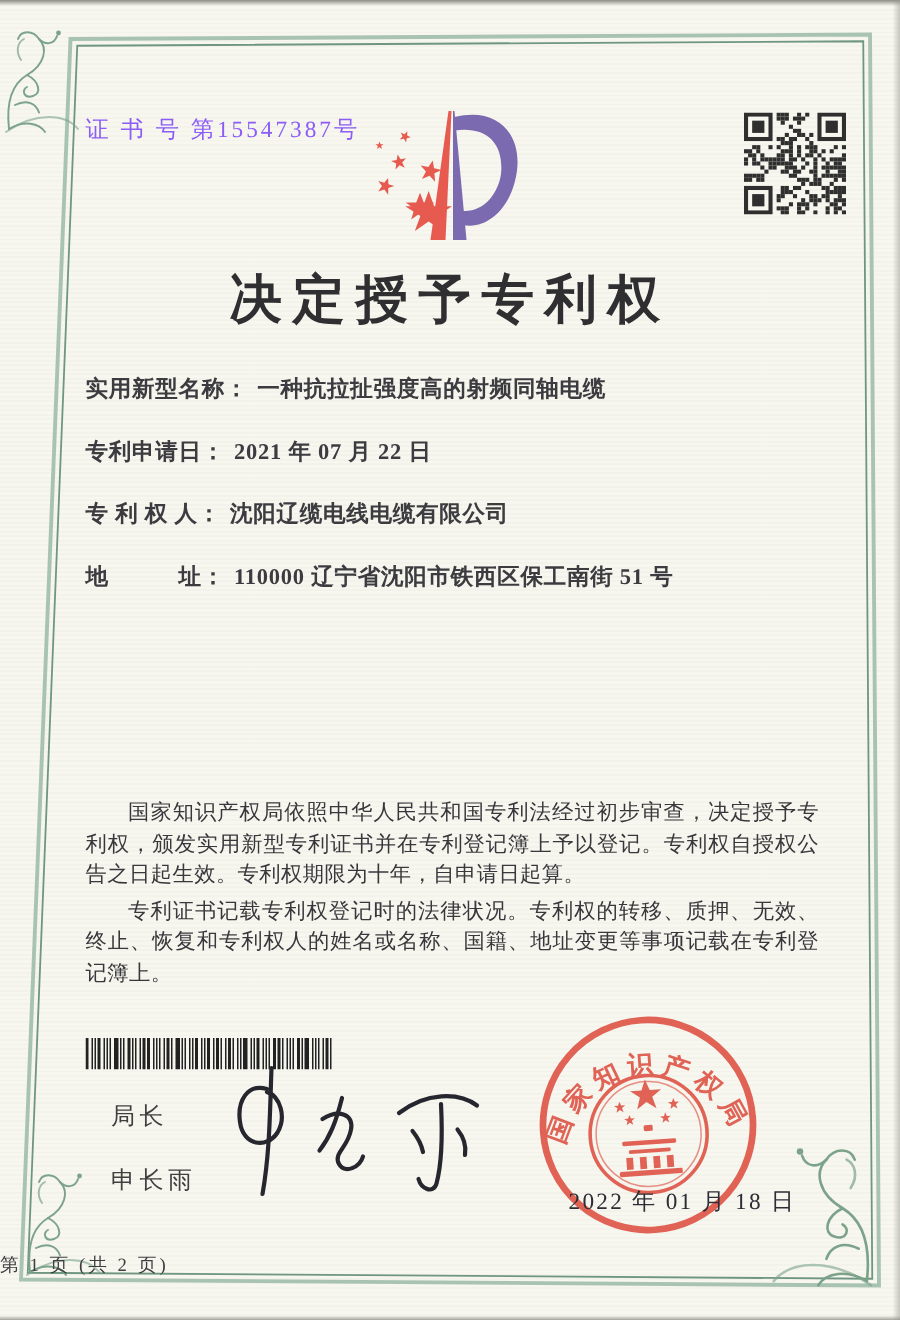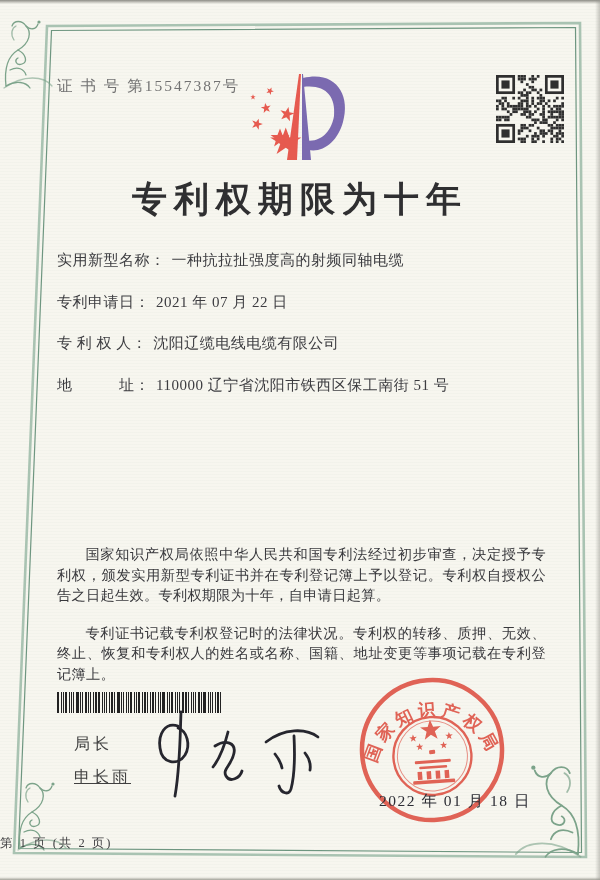--- a/index.html
+++ b/index.html
@@ -14,44 +14,44 @@
     background:repeating-linear-gradient(0deg,rgba(130,160,140,.04) 0 1px,transparent 1px 3px);
   }
   .edge-top{position:absolute;left:0;top:0;width:100%;height:4px;
     background:linear-gradient(#8d8d86,rgba(141,141,134,0));}
   .edge-bottom{position:absolute;left:0;bottom:0;width:100%;height:3px;
     background:linear-gradient(rgba(160,160,152,0),#a3a39a);}
   .edge-right{position:absolute;right:0;top:0;width:5px;height:100%;
     background:linear-gradient(270deg,rgba(150,150,143,.5),rgba(150,150,143,0));}
   .frame-svg{position:absolute;left:0;top:0;z-index:1;}
 
-  .cert-no{position:absolute;left:57px;top:76px;font-size:15.5px;letter-spacing:2px;color:#737373;z-index:2;}
+  .cert-no{position:absolute;left:57px;top:76px;font-size:15.5px;letter-spacing:2px;color:#8b5cf6;z-index:2;}
   .logo{position:absolute;left:237px;top:60px;z-index:2;}
   .qr{position:absolute;left:496px;top:75px;z-index:2;}
 
   .title{position:absolute;left:0;top:176px;width:100%;text-align:center;
     font-size:35px;font-weight:600;letter-spacing:7px;color:#2f2f31;z-index:2;}
 
   .fields{position:absolute;left:57px;top:251px;width:500px;z-index:2;
-    display:flex;flex-direction:column;gap:22.5px;font-size:15px;color:#3c3c40;}
+    display:flex;flex-direction:column;gap:22.5px;font-size:15px;color:#3c3c40;font-weight:bold;}
   .frow{line-height:19px;white-space:nowrap;position:relative;}
   .flabel{letter-spacing:.5px;}
   .fvalue{margin-left:6px;letter-spacing:.5px;}
   .grant-pair2{position:absolute;left:243px;top:0;}
 
   .paras{position:absolute;left:57px;top:528px;width:489px;z-index:2;
     font-size:14.2px;line-height:20.6px;color:#38383c;text-align:justify;}
-  .paras p{margin:17px 0 4px 0;text-indent:2em;letter-spacing:.3px;font-family:Liberation Mono, monospace;}
+  .paras p{margin:4px 0 4px 0;text-indent:2em;letter-spacing:.3px;}
 
   .barcode{position:absolute;left:57px;top:692px;z-index:2;}
 
   .officer{position:absolute;left:74px;top:734px;z-index:2;
     font-family:"Liberation Sans","DejaVu Sans",sans-serif;
     font-size:16px;font-weight:500;letter-spacing:3px;color:#404040;}
-  .officer .name{margin-top:12px;text-decoration:underline;}
+  .officer .name{margin-top:22px;}
   .signature{position:absolute;left:148px;top:706px;z-index:3;}
 
   .seal{position:absolute;left:356px;top:674px;z-index:2;transform:rotate(-4deg);opacity:.88;}
   .seal-date{position:absolute;left:379px;top:791px;z-index:4;font-size:15.5px;
     letter-spacing:1.5px;color:#2c2d35;}
 
   .footer{position:absolute;left:0;top:835px;width:100%;text-align:left;
     font-size:12.5px;letter-spacing:2px;color:#3e3e40;z-index:2;}
 </style>
 </head>
@@ -326,21 +326,21 @@
       <rect x="2.72" y="2.72" width="13.600000000000001" height="13.600000000000001" fill="#f7f6ef"></rect>
       <rect x="5.44" y="5.44" width="8.16" height="8.16"></rect>
       <rect x="48.959999999999994" y="0" width="19.040000000000003" height="19.040000000000003"></rect>
       <rect x="51.67999999999999" y="2.72" width="13.600000000000001" height="13.600000000000001" fill="#f7f6ef"></rect>
       <rect x="54.39999999999999" y="5.44" width="8.16" height="8.16"></rect>
       <rect x="0" y="48.959999999999994" width="19.040000000000003" height="19.040000000000003"></rect>
       <rect x="2.72" y="51.67999999999999" width="13.600000000000001" height="13.600000000000001" fill="#f7f6ef"></rect>
       <rect x="5.44" y="54.39999999999999" width="8.16" height="8.16"></rect>
     </svg>
 
-  <div class="title">专利权期限为十年</div>
+  <div class="title">决定授予专利权</div>
 
   <div class="fields">
     <div class="frow">
       <span class="flabel">实用新型名称：</span><span class="fvalue">一种抗拉扯强度高的射频同轴电缆</span>
     </div>
     <div class="frow">
       <span class="flabel">专利申请日：</span><span class="fvalue">2021 年 07 月 22 日</span>
     </div>
     <div class="frow">
       <span class="flabel">专 利 权 人：</span><span class="fvalue">沈阳辽缆电线电缆有限公司</span>

